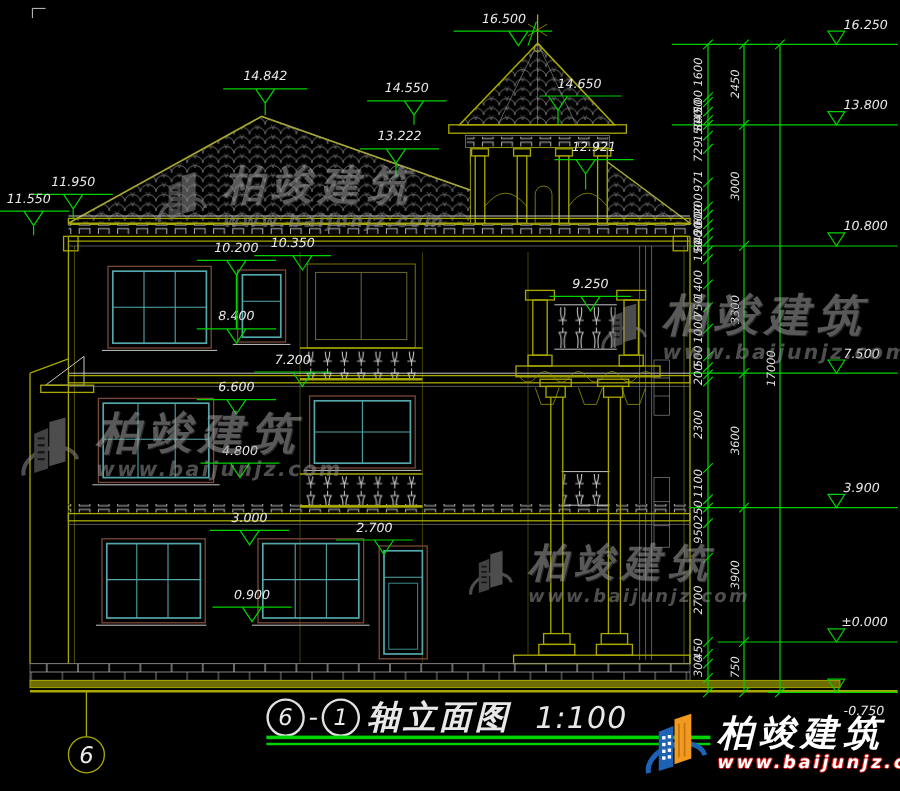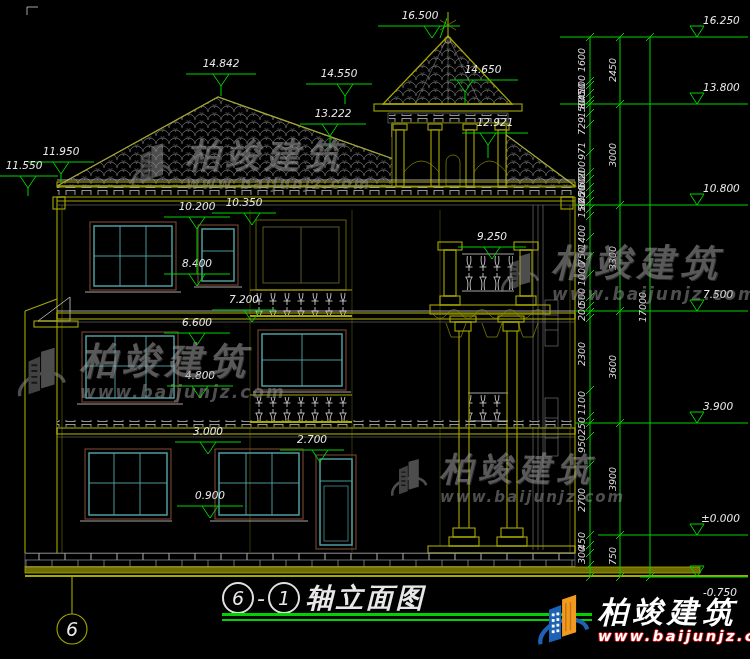--- a/index.html
+++ b/index.html
@@ -444,20 +444,21 @@
     <div class="url">www.baijunjz.com</div>
   </div>
 </div>
 
 
 <div id="titleblock">
   <span class="circ">6</span>
   <span class="dash">-</span>
   <span class="circ">1</span>
   <span class="tl">轴立面图</span>
+  <span class="sc">1:100</span>
 </div>
 <div id="u1"></div>
 <div id="u2"></div>
 
 
 <div id="brandlogo">
   <svg width="58" height="64" viewBox="0 0 62 68">
     <path d="M7,60 A26,17 -20 1 1 57,44" stroke="#1e62b5" stroke-width="4.5" fill="none"></path>
     <polygon points="30,12 45,7 45,47 30,52" fill="#f29a1f"></polygon>
     <path d="M34,16 v30 M39,15 v30" stroke="#c27410" stroke-width="1.5"></path>

